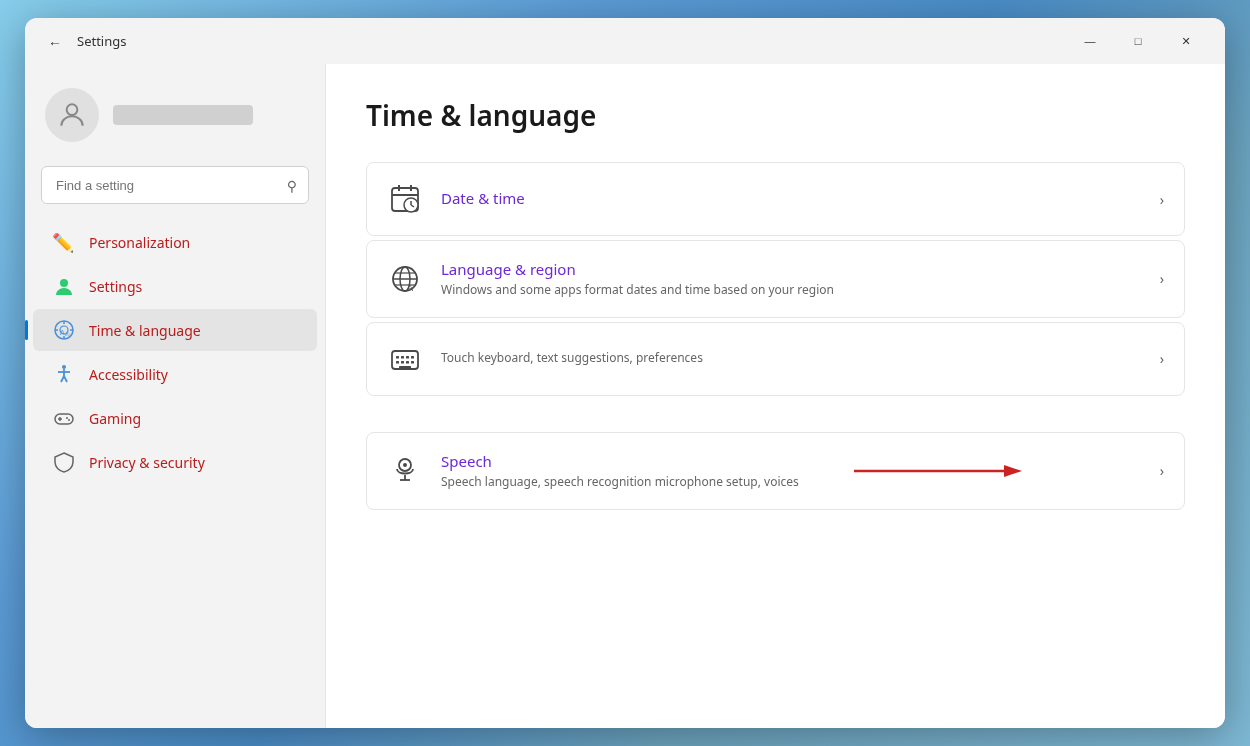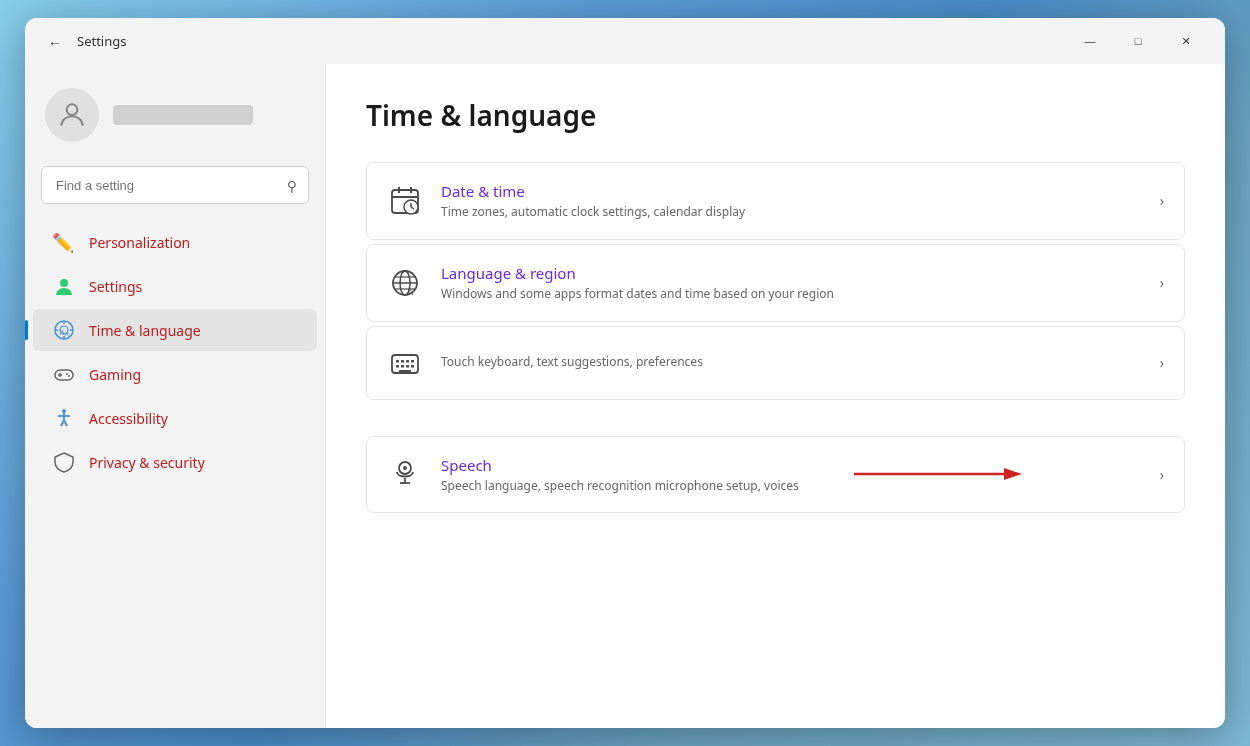--- a/index.html
+++ b/index.html
@@ -339,41 +339,41 @@
             <text x="7" y="16" font-size="7" fill="#4a90d9" font-family="sans-serif">A</text>
             <text x="12" y="16" font-size="5" fill="#4a90d9" font-family="sans-serif">あ</text>
           </svg>
         </span>
         <span class="nav-label">Time &amp; language</span>
       </div>
 
       <div class="nav-item">
         <span class="nav-icon">
           <svg width="22" height="22" viewBox="0 0 22 22">
+            <circle cx="11" cy="4" r="2" fill="#4a90d9"></circle>
+            <line x1="11" y1="6" x2="11" y2="13" stroke="#4a90d9" stroke-width="1.8"></line>
+            <line x1="5" y1="9" x2="17" y2="9" stroke="#4a90d9" stroke-width="1.8"></line>
+            <line x1="11" y1="13" x2="8" y2="19" stroke="#4a90d9" stroke-width="1.8"></line>
+            <line x1="11" y1="13" x2="14" y2="19" stroke="#4a90d9" stroke-width="1.8"></line>
+          </svg>
+        </span>
+        <span class="nav-label">Accessibility</span>
+      </div>
+
+      <div class="nav-item">
+        <span class="nav-icon">
+          <svg width="22" height="22" viewBox="0 0 22 22">
             <rect x="2" y="7" width="18" height="10" rx="5" fill="none" stroke="#666" stroke-width="1.5"></rect>
             <line x1="7" y1="10" x2="7" y2="14" stroke="#666" stroke-width="1.5"></line>
             <line x1="5" y1="12" x2="9" y2="12" stroke="#666" stroke-width="1.5"></line>
             <circle cx="14" cy="11" r="1" fill="#666"></circle>
             <circle cx="16" cy="13" r="1" fill="#666"></circle>
           </svg>
         </span>
         <span class="nav-label">Gaming</span>
-      </div>
-
-      <div class="nav-item">
-        <span class="nav-icon">
-          <svg width="22" height="22" viewBox="0 0 22 22">
-            <circle cx="11" cy="4" r="2" fill="#4a90d9"></circle>
-            <line x1="11" y1="6" x2="11" y2="13" stroke="#4a90d9" stroke-width="1.8"></line>
-            <line x1="5" y1="9" x2="17" y2="9" stroke="#4a90d9" stroke-width="1.8"></line>
-            <line x1="11" y1="13" x2="8" y2="19" stroke="#4a90d9" stroke-width="1.8"></line>
-            <line x1="11" y1="13" x2="14" y2="19" stroke="#4a90d9" stroke-width="1.8"></line>
-          </svg>
-        </span>
-        <span class="nav-label">Accessibility</span>
       </div>
 
       <div class="nav-item">
         <span class="nav-icon">
           <svg width="22" height="22" viewBox="0 0 22 22">
             <path d="M11 2 L20 6 L20 11 C20 16 16 20 11 21 C6 20 2 16 2 11 L2 6 Z" fill="none" stroke="#666" stroke-width="1.5"></path>
           </svg>
         </span>
         <span class="nav-label">Privacy &amp; security</span>
       </div>
@@ -389,21 +389,20 @@
             <line x1="3" y1="12" x2="29" y2="12" stroke="#4a4a4a" stroke-width="1.8"></line>
             <line x1="10" y1="2" x2="10" y2="8" stroke="#4a4a4a" stroke-width="2"></line>
             <line x1="22" y1="2" x2="22" y2="8" stroke="#4a4a4a" stroke-width="2"></line>
             <circle cx="22" cy="22" r="7" fill="white" stroke="#4a4a4a" stroke-width="1.5"></circle>
             <line x1="22" y1="18" x2="22" y2="22" stroke="#4a4a4a" stroke-width="1.5"></line>
             <line x1="22" y1="22" x2="25" y2="24" stroke="#4a4a4a" stroke-width="1.5"></line>
           </svg>
         </div>
         <div class="card-text">
           <div class="card-title">Date &amp; time</div>
-          <div class="card-desc">Time zones, automatic clock settings, calendar display</div>
         </div>
         <span class="card-chevron">›</span>
       </div>
 
       <div class="settings-card">
         <div class="card-icon icon-language">
           <svg width="32" height="32" viewBox="0 0 32 32">
             <circle cx="16" cy="16" r="12" fill="none" stroke="#4a4a4a" stroke-width="1.8"></circle>
             <ellipse cx="16" cy="16" rx="5" ry="12" fill="none" stroke="#4a4a4a" stroke-width="1.5"></ellipse>
             <line x1="4" y1="16" x2="28" y2="16" stroke="#4a4a4a" stroke-width="1.5"></line>

